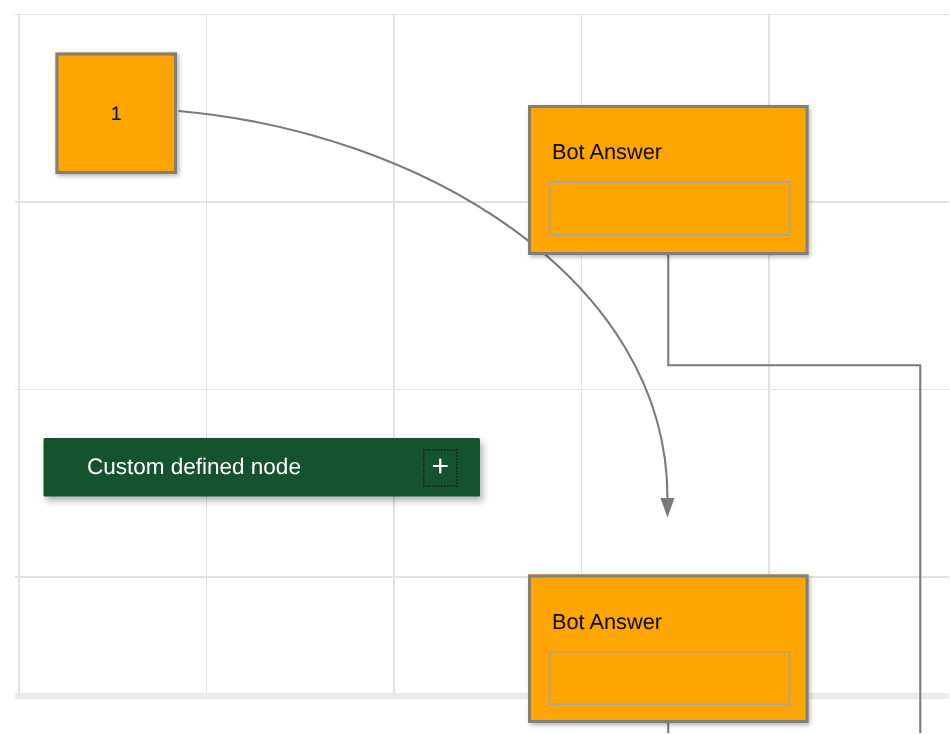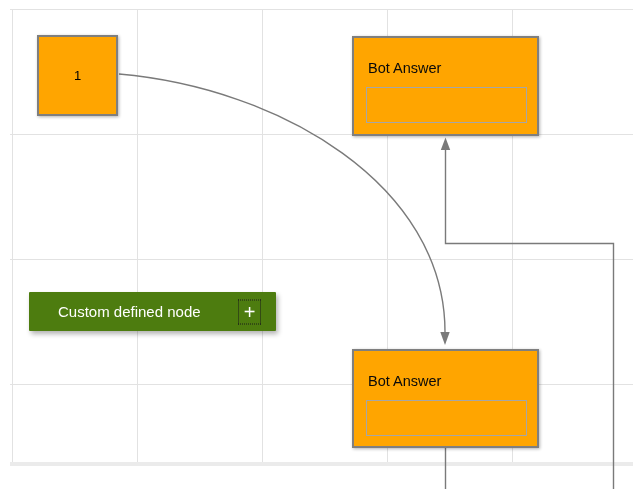--- a/index.html
+++ b/index.html
@@ -37,20 +37,21 @@
     height: 81px;
     display: flex;
     align-items: center;
     justify-content: center;
     font-size: 13px;
     color: #000000;
   }
   .bot-node {
     width: 187px;
     height: 100px;
+    margin-top: 34px;
   }
   #bot-answer-top  { left: 352px; top: 36px; }
   #bot-answer-bottom { left: 352px; top: 349px; height: 99px; }
   .bot-title {
     position: absolute;
     left: 14px;
     top: 22px;
     font-size: 14.5px;
     color: #0a0a0a;
     white-space: nowrap;
@@ -61,24 +62,24 @@
     top: 49px;
     width: 159px;
     height: 34px;
     border: 1px solid #a6a6a6;
     background: transparent;
   }
   #custom-node {
     position: absolute;
     left: 29px;
     top: 292px;
-    width: 247px;
+    width: 291px;
     height: 39px;
     box-sizing: border-box;
-    background: #4d7c0f;
+    background: #14532d;
     border-radius: 1px;
     box-shadow: 2px 3px 5px rgba(0,0,0,0.30);
     display: flex;
     align-items: center;
   }
   .custom-label {
     color: #ffffff;
     font-size: 15px;
     padding-left: 29px;
     white-space: nowrap;

